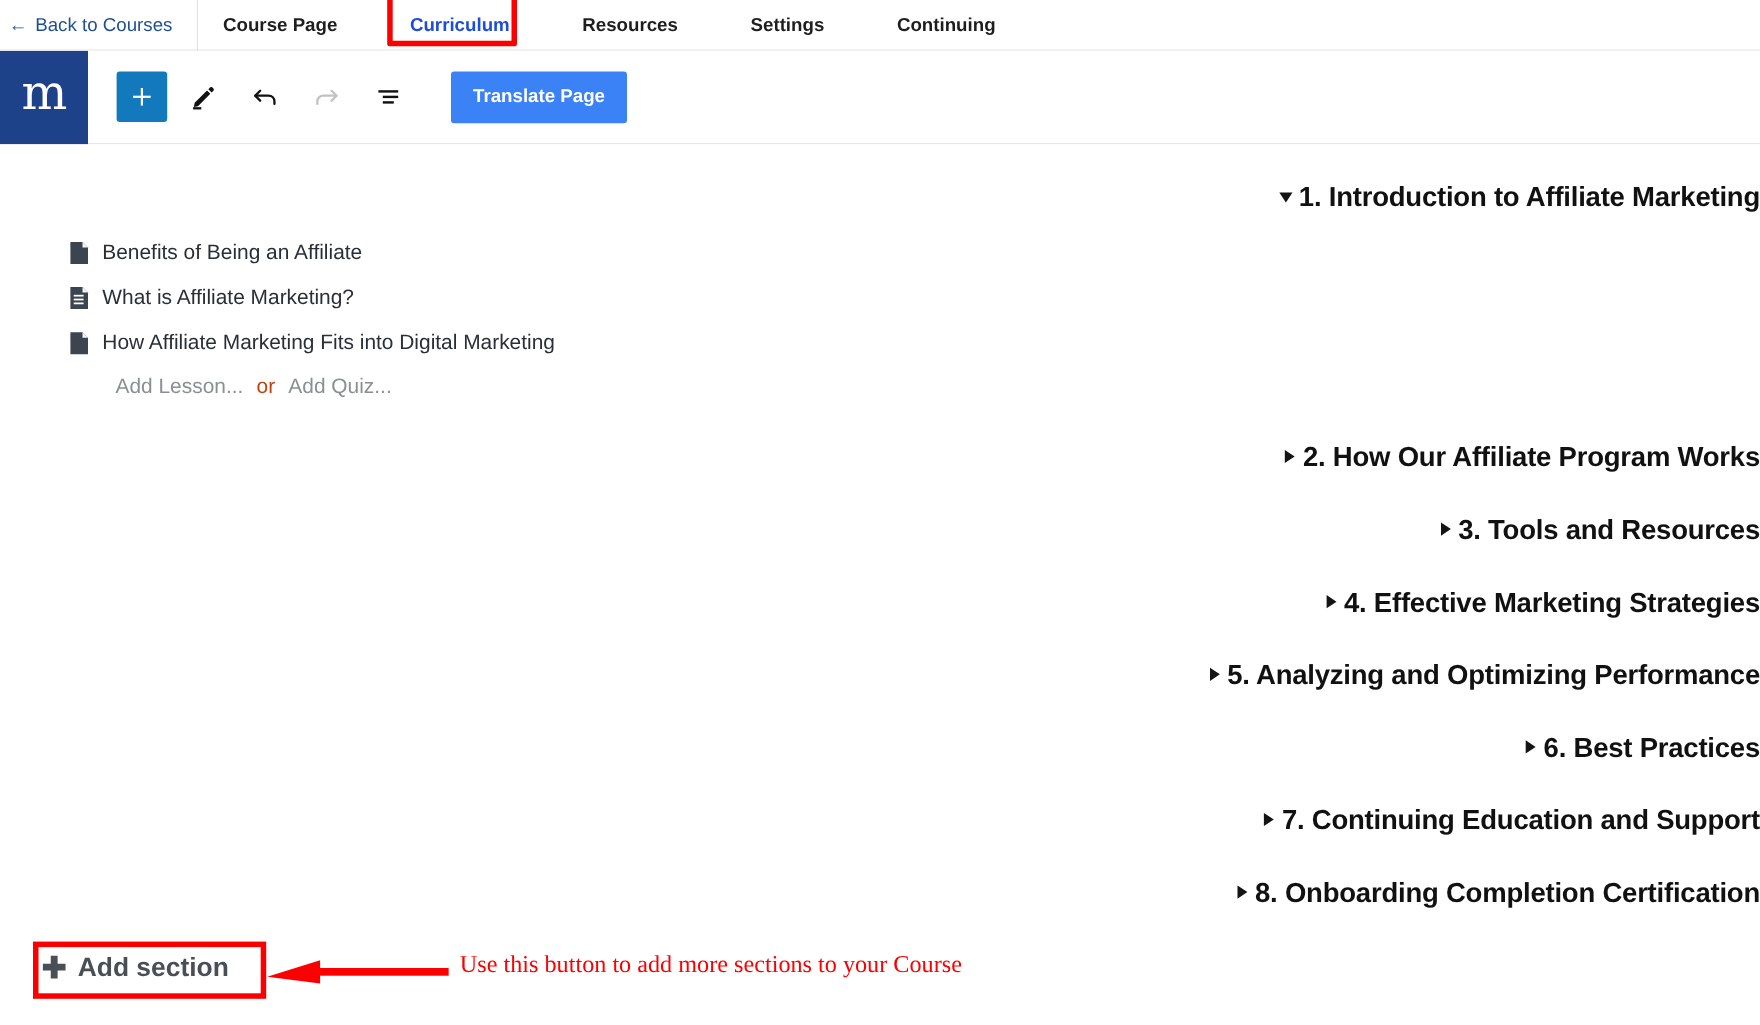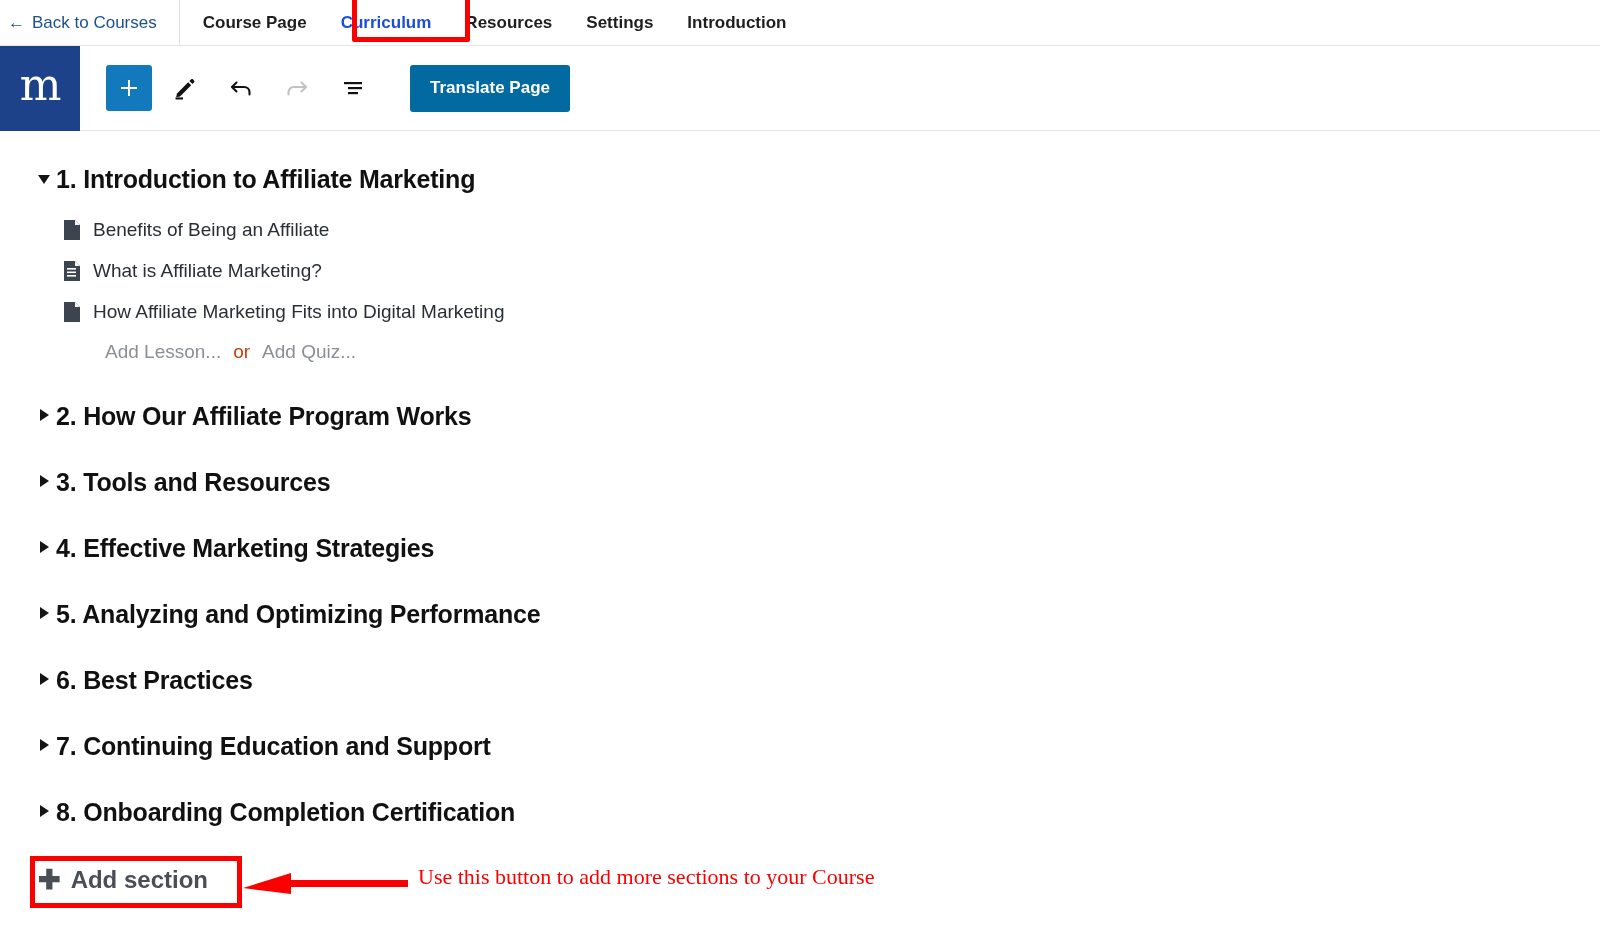--- a/index.html
+++ b/index.html
@@ -48,20 +48,21 @@
   .nav-divider {
     width: 1px;
     height: 46px;
     background: #e0e0e0;
     margin-right: 6px;
   }
   .tabs {
     display: flex;
     align-items: center;
     height: 100%;
+    gap: 32px;
   }
   .tab {
     font-size: 17px;
     font-weight: bold;
     color: #1e1e1e;
     padding: 0 17px;
     line-height: 46px;
     height: 46px;
     box-sizing: border-box;
     cursor: pointer;
@@ -127,21 +128,21 @@
     cursor: pointer;
     padding: 0;
   }
   .tool-btn.primary {
     background: #1279bd;
     border-radius: 3px;
   }
   .tool-btn.disabled { cursor: default; }
   .translate-btn {
     margin-left: 24px;
-    background: #0369a1;
+    background: #3b82f6;
     color: #ffffff;
     font-size: 17px;
     font-weight: bold;
     border: none;
     border-radius: 3px;
     padding: 0 20px;
     height: 47px;
     cursor: pointer;
     font-family: "Liberation Sans", sans-serif;
     white-space: nowrap;
@@ -153,20 +154,21 @@
   }
   .section {
     padding: 0 0 0 38px;
   }
   .section-head {
     display: flex;
     align-items: center;
     gap: 4px;
     cursor: pointer;
     height: 44px;
+    justify-content: flex-end;
   }
   .caret {
     width: 14px;
     height: 14px;
     flex: 0 0 14px;
     position: relative;
   }
   .caret::before {
     content: "";
     position: absolute;
@@ -292,21 +294,21 @@
   <a class="back-link">
     <span class="back-arrow">←</span>
     <span>Back to Courses</span>
   </a>
   <div class="nav-divider"></div>
   <div class="tabs">
     <div class="tab">Course Page</div>
     <div class="tab active">Curriculum</div>
     <div class="tab">Resources</div>
     <div class="tab">Settings</div>
-    <div class="tab">Introduction</div>
+    <div class="tab">Continuing</div>
   </div>
   <div class="tab-highlight"></div>
 </div>
 
 <div class="toolbar">
   <div class="logo">
     <span class="logo-mark">m</span>
   </div>
 
   <div class="tool-group">

